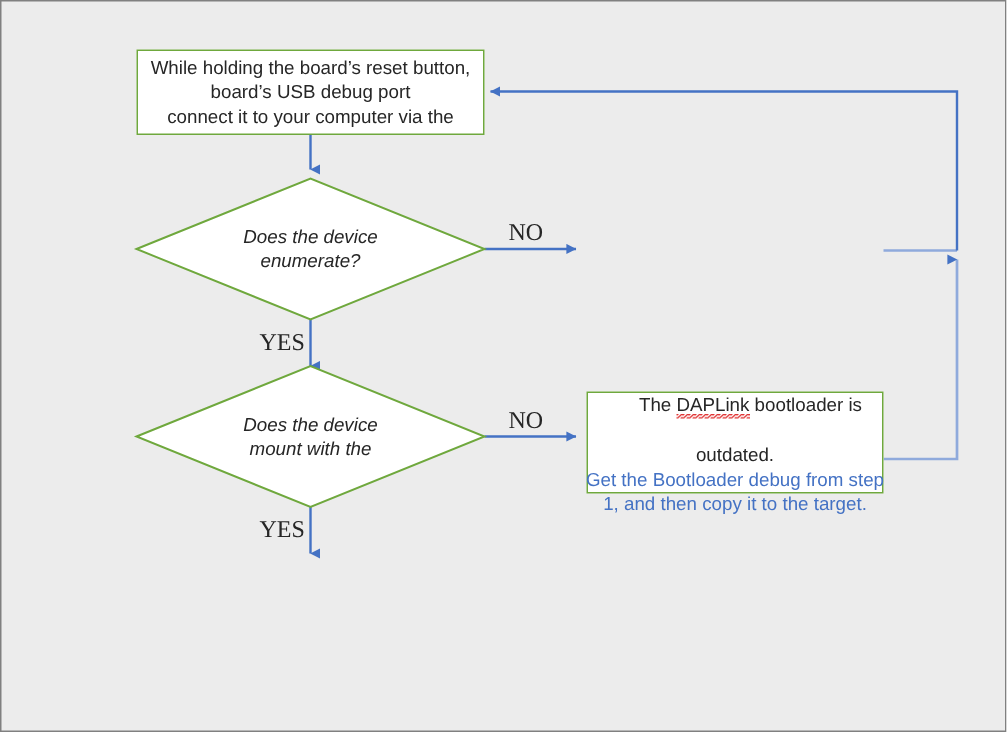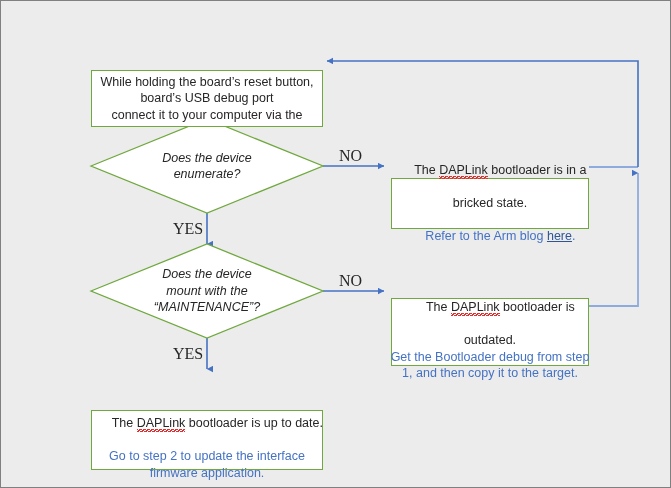--- a/index.html
+++ b/index.html
@@ -35,21 +35,20 @@
     justify-content: center;
     text-align: center;
     z-index: 3;
   }
   .proc {
     background: #ffffff;
     border: 1px solid #6fa83d;
     color: #262626;
     font-size: 12.5px;
     line-height: 16.5px;
-    margin-top: 37px;
   }
   .diamond-wrap {
     background: transparent;
     border: none;
     color: #262626;
     font-size: 12.5px;
     line-height: 16.5px;
     font-style: italic;
   }
   .diamond-text {
@@ -150,53 +149,36 @@
     <span class="txt-line">connect it to your computer via the</span>
   </div>
 
   <div class="node diamond-wrap" style="left:90px; top:118px; width:232px; height:94px;">
     <div class="diamond-text">
       <span class="txt-line">Does the device</span>
       <span class="txt-line">enumerate?</span>
     </div>
   </div>
 
-  <div class="node proc" style="left:390px; top:140px; width:198px; height:51px;">
-    <span class="txt-line">
-      <span>The </span><span class="sp">DAPLink</span><span> bootloader is in a</span>
-    </span>
-    <span class="txt-line">bricked state.</span>
-    <span class="txt-line blue">
-      <span>Refer to the Arm blog </span><span class="link">here</span><span>.</span>
-    </span>
-  </div>
 
   <div class="node diamond-wrap" style="left:90px; top:243px; width:232px; height:94px;">
     <div class="diamond-text">
       <span class="txt-line">Does the device</span>
       <span class="txt-line">mount with the</span>
-      <span class="txt-line">“MAINTENANCE”?</span>
     </div>
   </div>
 
   <div class="node proc" style="left:390px; top:260px; width:198px; height:68px;">
     <span class="txt-line">
       <span>The </span><span class="sp">DAPLink</span><span> bootloader is</span>
     </span>
     <span class="txt-line">outdated.</span>
     <span class="txt-line blue">Get the Bootloader debug from step</span>
     <span class="txt-line blue">1, and then copy it to the target.</span>
   </div>
 
-  <div class="node proc" style="left:90px; top:372px; width:232px; height:60px;">
-    <span class="txt-line">
-      <span>The </span><span class="sp">DAPLink</span><span> bootloader is up to date.</span>
-    </span>
-    <span class="txt-line blue">Go to step 2 to update the interface</span>
-    <span class="txt-line blue">firmware application.</span>
-  </div>
 
   <div class="edge-label" style="left:338px; top:146px;">NO</div>
   <div class="edge-label" style="left:172px; top:219px;">YES</div>
   <div class="edge-label" style="left:338px; top:271px;">NO</div>
   <div class="edge-label" style="left:172px; top:344px;">YES</div>
 
 </div>
 
 </body></html>

